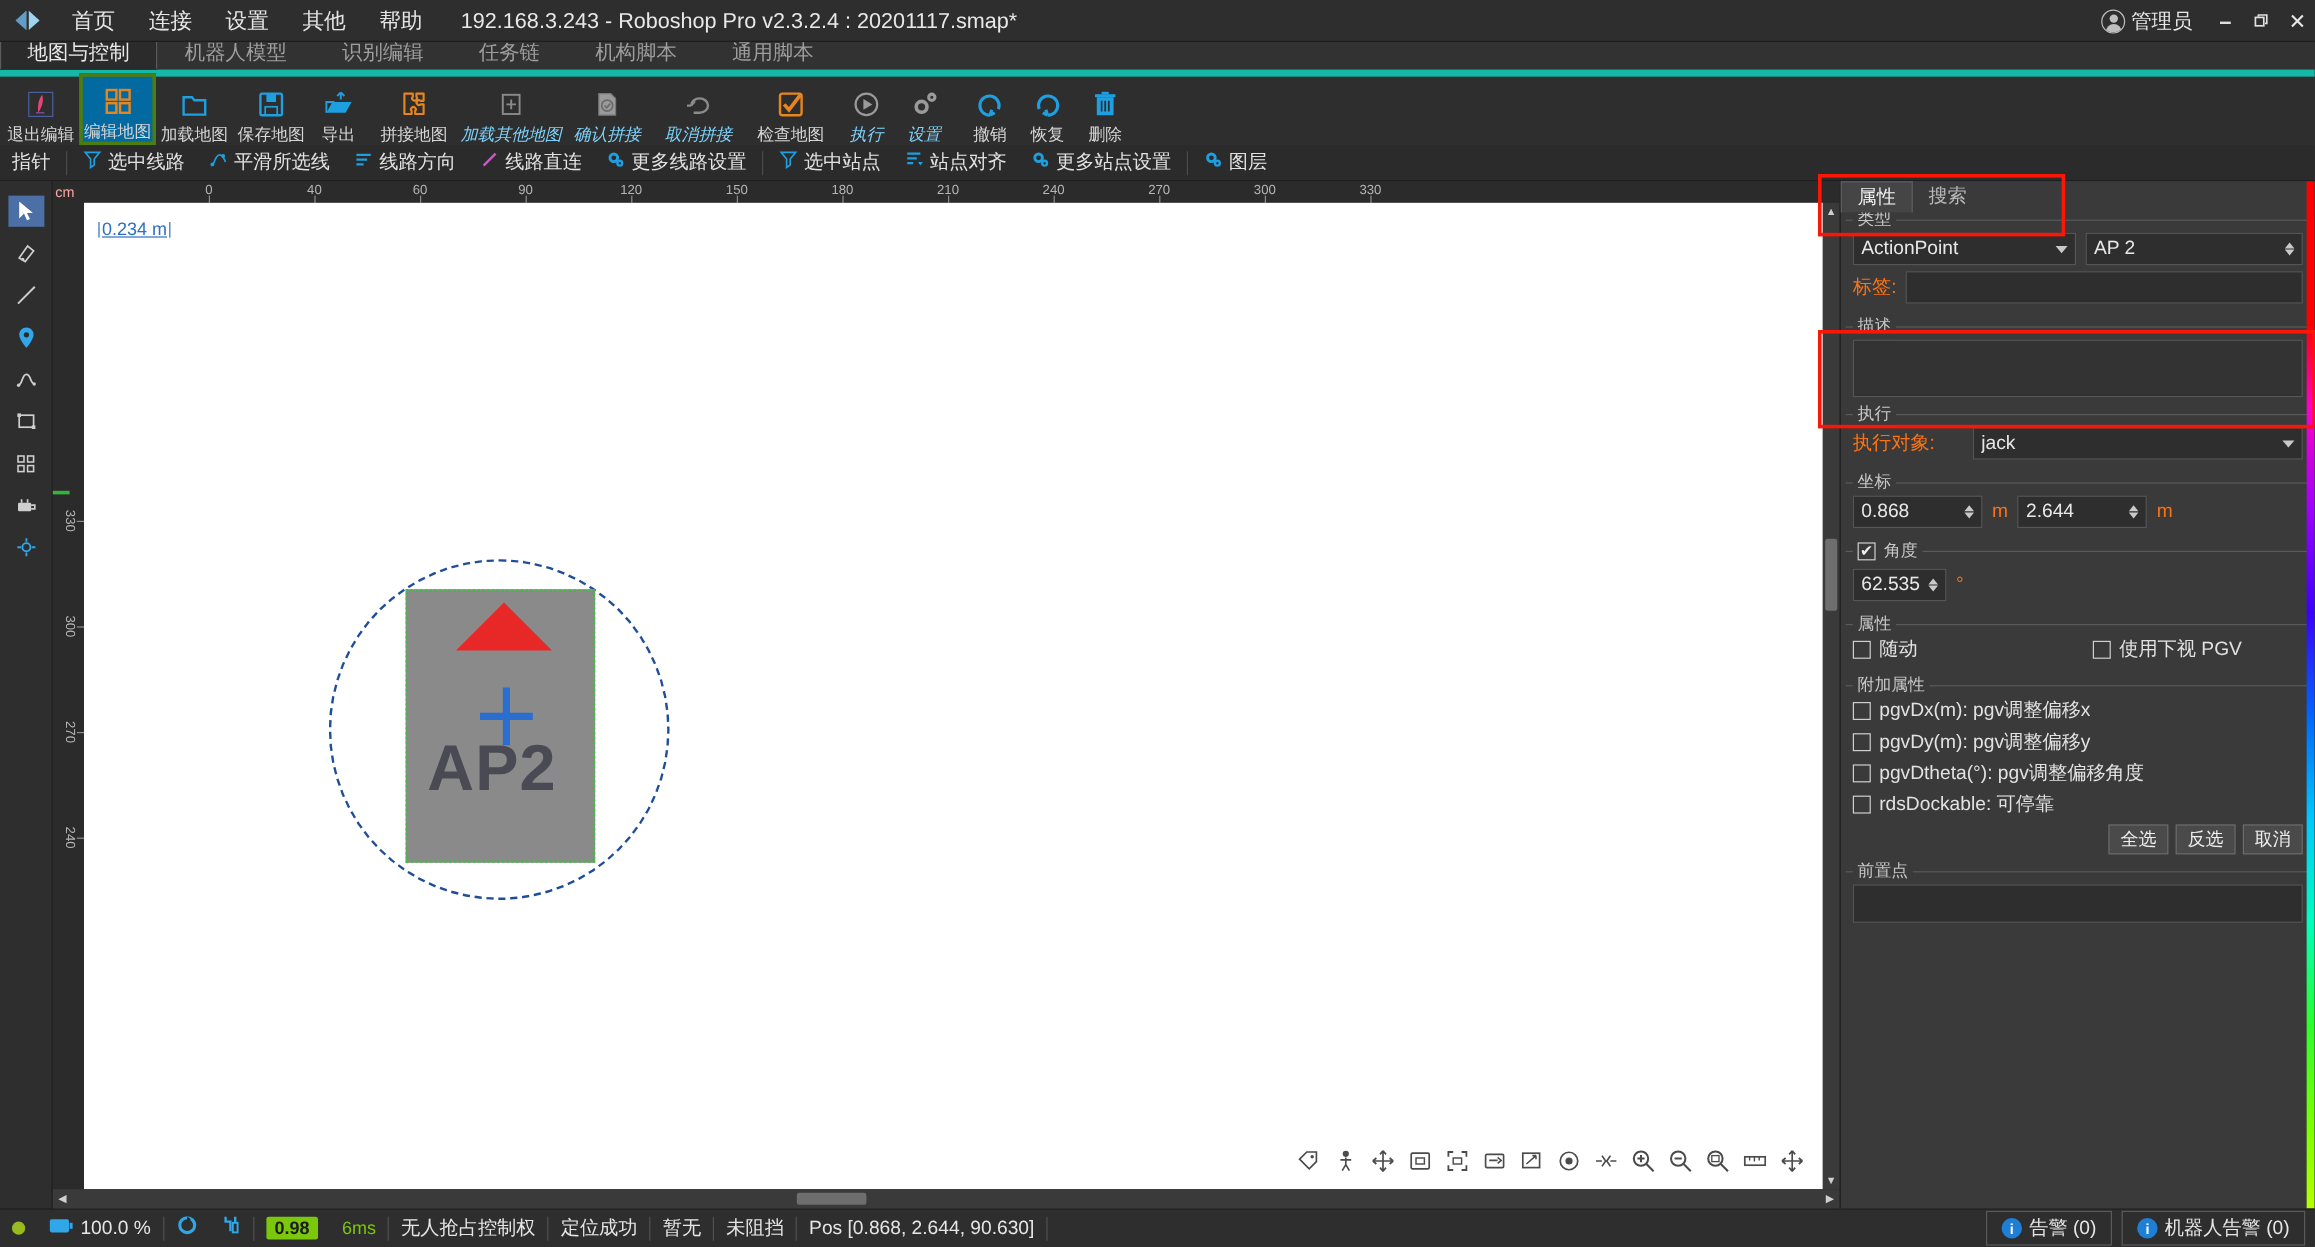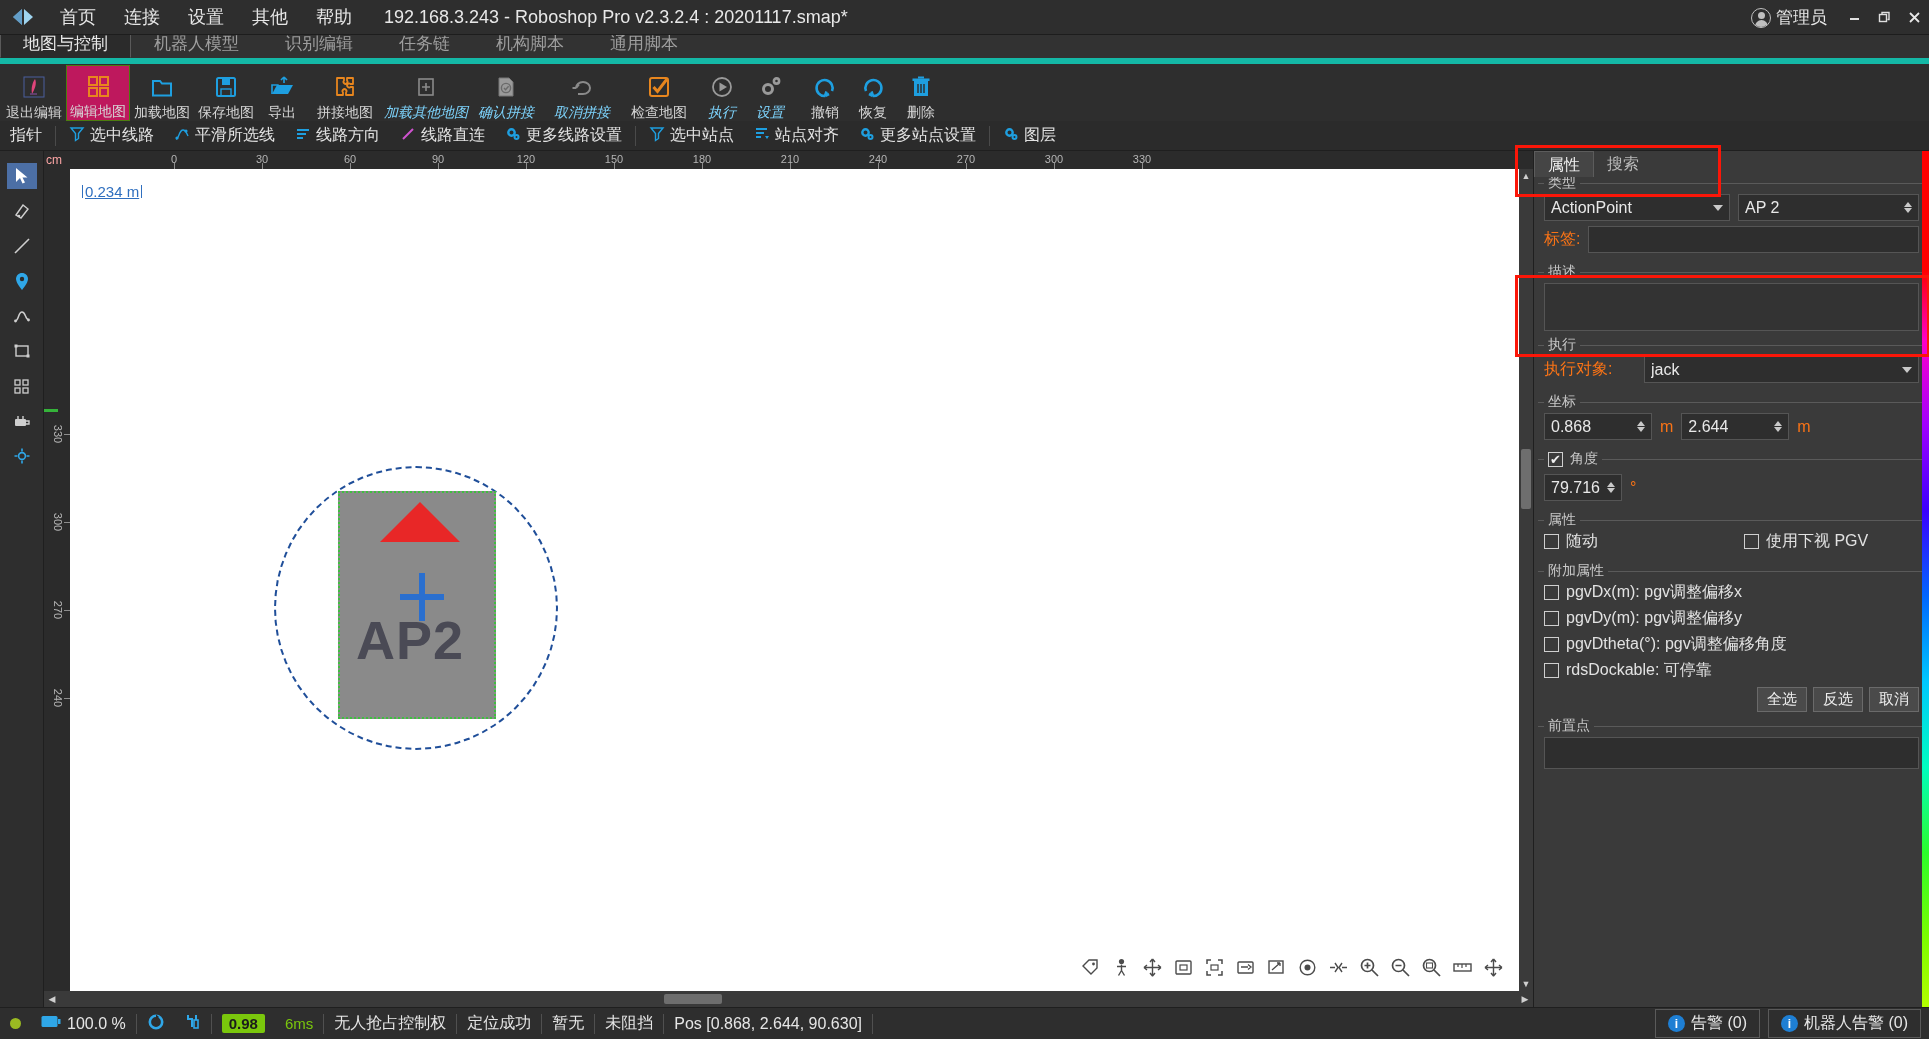--- a/index.html
+++ b/index.html
@@ -37,21 +37,21 @@
     height:29px; line-height:27px; padding:0 22px; font-size:17px; color:#9e9e9e; cursor:default;
     border:1px solid transparent;
   }
   .tab.active{ color:#e9e9e9; background:#2b2b2b; border:1px solid #5a5a5a; border-bottom:1px solid #2b2b2b;}
 
   
   .ribbon{ height:57px; background:#2e2e2e; display:flex; align-items:flex-end; flex:0 0 57px; padding-left:2px;}
   .rb{ width:64px; display:flex; flex-direction:column; align-items:center; justify-content:flex-start; padding-top:5px; cursor:default; }
   .rb .ic{ height:30px; display:flex; align-items:center; justify-content:center; }
   .rb .lb{ font-size:14px; color:#d6d6d6; line-height:18px; margin-top:1px; white-space:nowrap; }
-  .rb.sel{ background:#be185d; border:1px solid #4d7c0f; }
+  .rb.sel{ background:#0369a1; border:3px solid #4d7c0f; }
   .rb.dis .lb{ color:#7dd3fc;font-style:italic; }
   .rb.wide{ width:84px; }
   .rb.w2{ width:76px; }
   .rb.narrow{ width:48px; }
   .rsep{ width:1px; background:#4a4a4a; margin:6px 3px; }
 
   
   .subbar{ height:30px; background:#2b2b2b; display:flex; align-items:center; flex:0 0 30px; font-size:16px; border-bottom:1px solid #1f1f1f;}
   .sb{ display:flex; align-items:center; gap:5px; padding:0 10px; color:#e2e2e2; cursor:default; white-space:nowrap;}
   .ssep{ width:1px; height:20px; background:#4a4a4a; margin:0 3px; }
@@ -525,21 +525,21 @@
         </svg>
       </div>
     </div>
 
     <div class="canvaswrap">
 
       <div class="ruler-top">
         <div class="cmlbl" style="left:-24px; top:2px;">cm</div>
         <div class="tkl" style="left:104px;">0</div>
         <div class="tk" style="left:104px;"></div>
-        <div class="tkl" style="left:192px;">30</div>
+        <div class="tkl" style="left:192px;">40</div>
         <div class="tk" style="left:192px;"></div>
         <div class="tkl" style="left:280px;">60</div>
         <div class="tk" style="left:280px;"></div>
         <div class="tkl" style="left:368px;">90</div>
         <div class="tk" style="left:368px;"></div>
         <div class="tkl" style="left:456px;">120</div>
         <div class="tk" style="left:456px;"></div>
         <div class="tkl" style="left:544px;">150</div>
         <div class="tk" style="left:544px;"></div>
         <div class="tkl" style="left:632px;">180</div>
@@ -766,21 +766,21 @@
         </div>
 
         <div class="grp">
           <div class="gt" style="display:flex; align-items:center; gap:7px;">
             <span class="box">✔</span>
             <span>角度</span>
           </div>
           <div class="grp-inner" style="padding-top:14px;">
             <div class="row">
               <div class="inp" style="flex:0 0 78px;">
-                <span class="cv">79.716</span>
+                <span class="cv">62.535</span>
                 <span class="spin">
                     <i class="up"></i>
                     <i class="dn"></i>
                   </span>
               </div>
               <div class="lab">°</div>
             </div>
           </div>
         </div>
 

